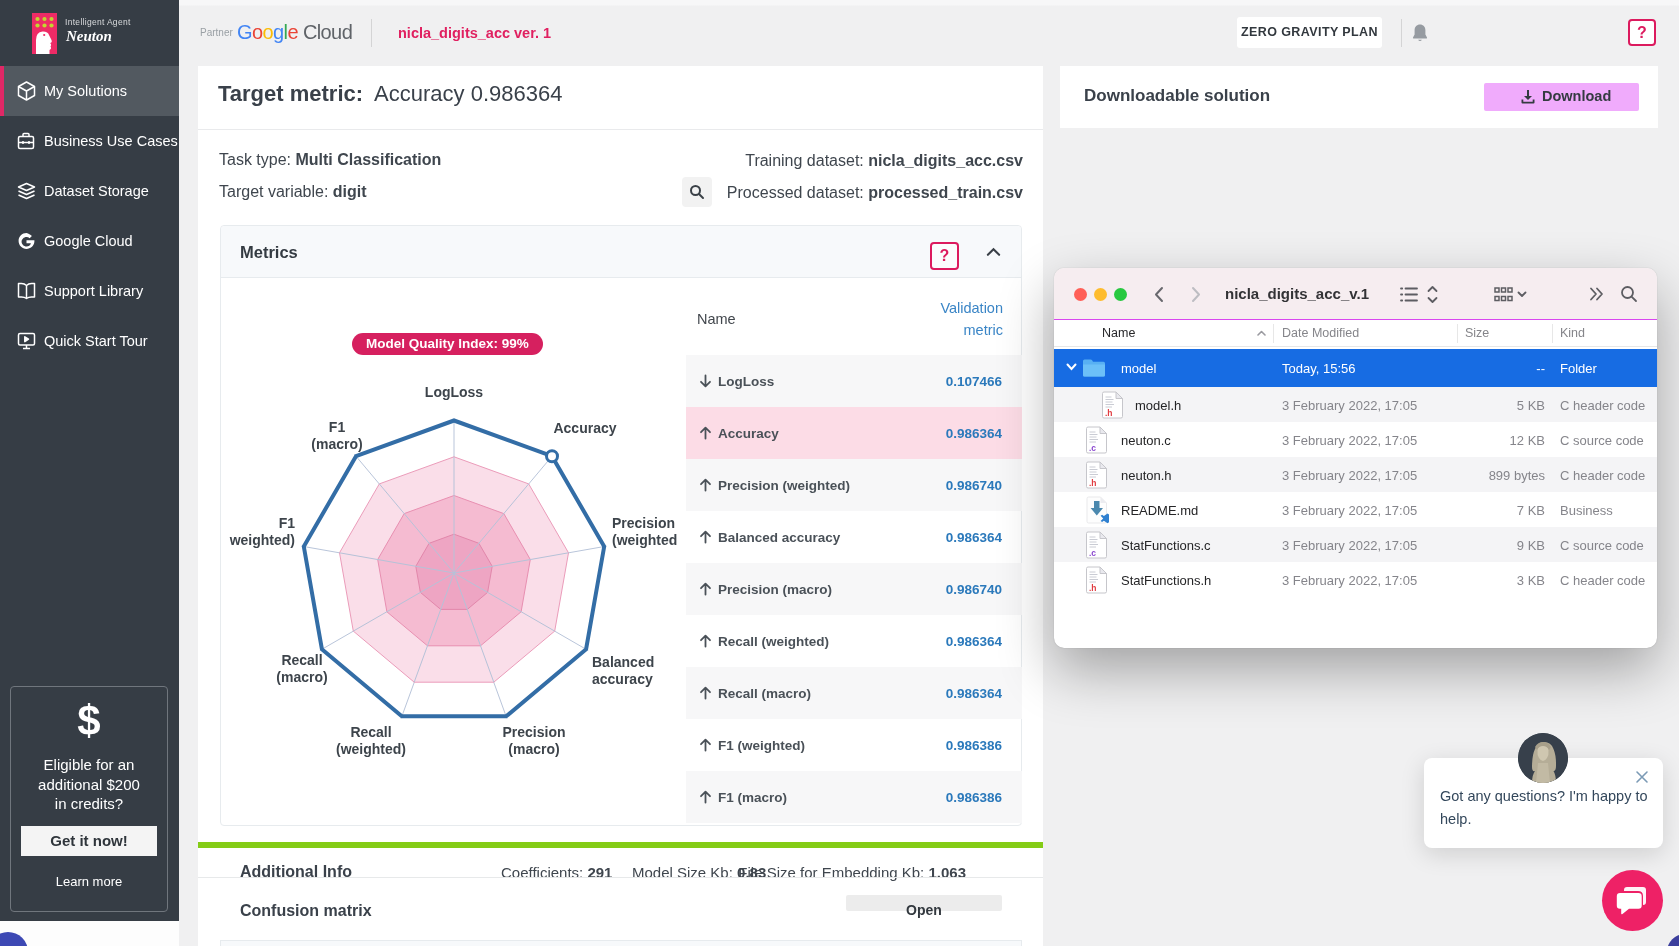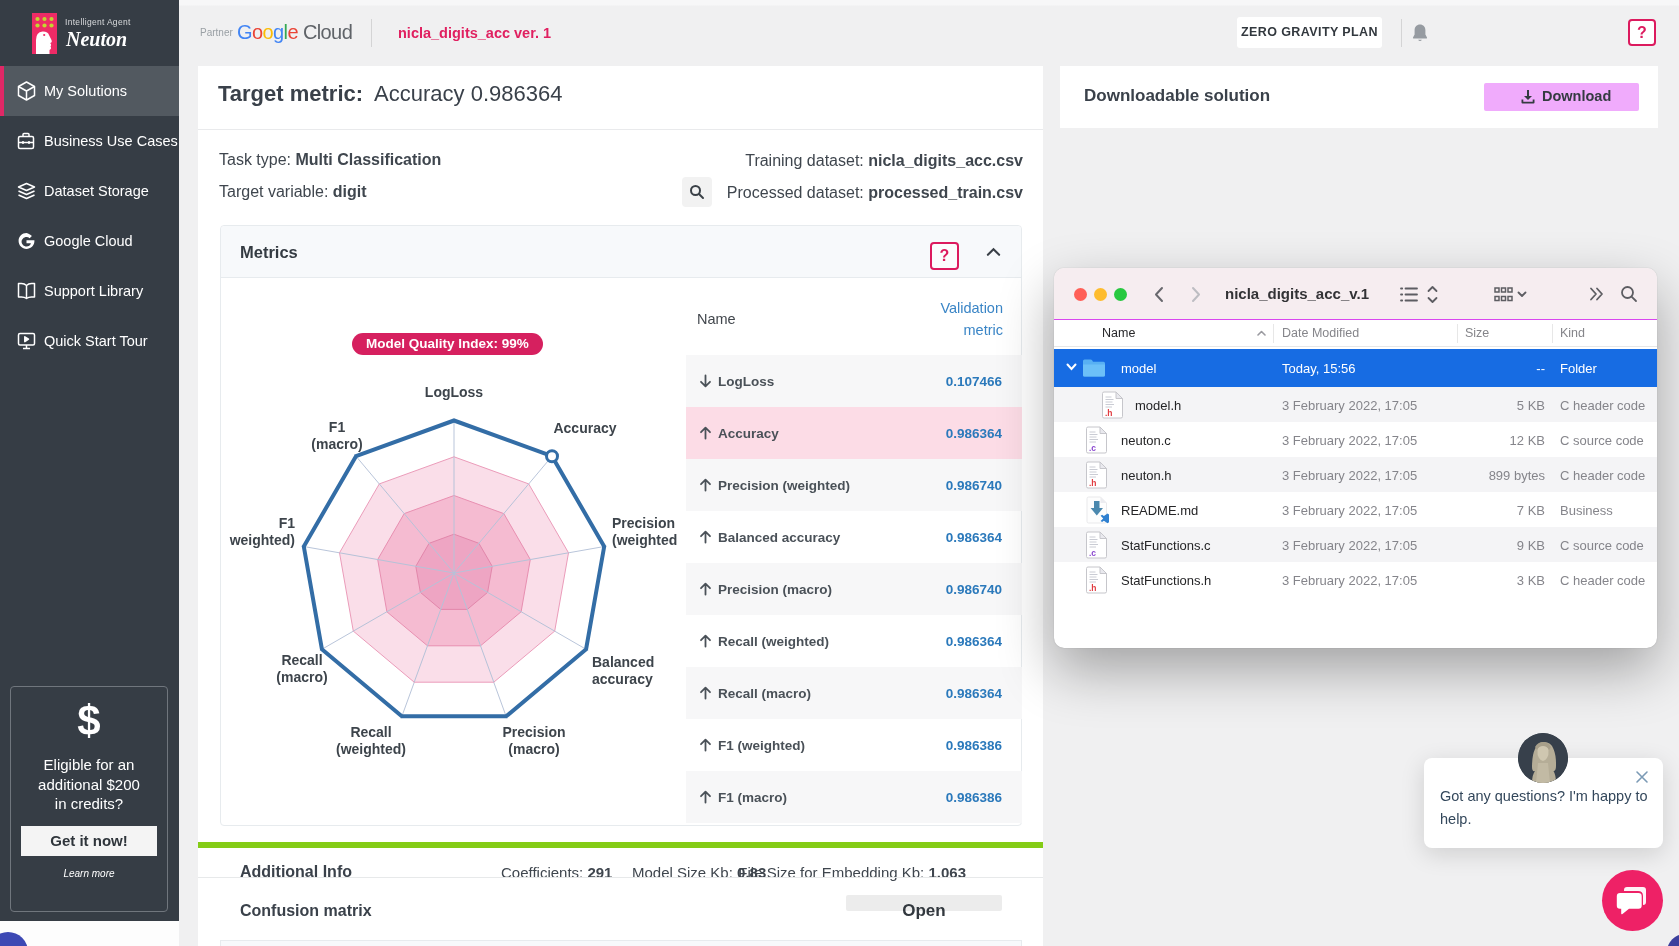--- a/index.html
+++ b/index.html
@@ -14,21 +14,21 @@
   .nav-item .lbl { position:absolute; left:44px; top:50%; transform:translateY(-50%); white-space:nowrap; }
   .nav-item svg { position:absolute; left:17px; top:50%; transform:translateY(-50%); }
   .nav-active { background:#525960; }
   #navbar-pink { left:0; top:66px; width:4px; height:50px; background:#e02866; z-index:5; }
 
   
   #promo { left:10px; top:686px; width:158px; height:226px; border:1px solid #70767d; border-radius:4px; color:#fff; text-align:center; }
   #promo .dollar { font-size:42px; font-weight:bold; margin-top:10px; }
   #promo .ptext { font-size:15px; line-height:19.5px; margin-top:10px; }
   #promo .pbtn { margin:12px auto 0; width:136px; height:30px; background:#f4f4f4; border-radius:0; color:#2f353b; font-weight:bold; font-size:15px; line-height:30px; }
-  #promo .plearn { margin-top:12px; font-size:10px;font-style:italic; }
+  #promo .plearn { margin-top:18px; font-size:13px; }
 
   
   #topbar { left:179px; top:0; width:1500px; height:66px; background:linear-gradient(#f7f7f8 0px, #f7f7f8 5px, #f0f0f1 6px); }
   .partner { left:21px; top:27px; font-size:10px; color:#9aa0a5; }
   .glogo { left:58px; top:21px; font-size:20px; letter-spacing:-0.6px; }
   .gdiv { left:192px; top:19px; width:1px; height:28px; background:#d4d4d5; }
   .projname { left:219px; top:25px; font-size:14.5px; font-weight:bold; color:#e02060; }
   .planbtn { left:1058px; top:17px; width:145px; height:31px; background:#fff; border-radius:3px; font-size:12.5px; font-weight:bold; color:#32383e; text-align:center; line-height:31px; letter-spacing:0.4px; }
   .topdiv { left:1222px; top:19px; width:1px; height:28px; background:#d4d4d5; }
   .qbox { left:1449px; top:19px; width:28px; height:27px; border:2px solid #dc1a5e; border-radius:4px; background:#fff; color:#dc1a5e; font-weight:bold; font-size:16px; text-align:center; line-height:23px; }
@@ -54,21 +54,21 @@
   .mrow .ar { position:absolute; left:13px; top:50%; transform:translateY(-50%); width:13px; height:14px; }
   .mrow .vl { position:absolute; right:20px; top:50%; transform:translateY(-50%); font-size:13.5px; font-weight:bold; color:#2b79bb; }
   .rg { background:#f7f7f8; }
   .rp { background:#fcdce6; }
   .thead-name { left:499px; top:245px; font-size:14.5px; color:#42474d; }
   .thead-vm { left:688px; top:231px; width:117px; text-align:right; font-size:14.5px; color:#3a85c6; line-height:22px; }
 
   
   .addrow { left:0px; top:760px; width:845px; height:51px; border-top:6px solid #84cc16;margin-top:16px; } .addrow .inforow { font-size:15px; }
   .confrow { left:0px; top:811px; width:845px; height:64px; border-top:1px solid #e7e9ea; }
-  .openbtn { left:648px; top:17px; width:156px; height:16px; background:#ececec; border-radius:2px; text-align:center; line-height:31px; font-size:17px; font-weight:bold; color:#32383e; }
+  .openbtn { left:648px; top:17px; width:156px; height:16px; background:#ececec; border-radius:2px; text-align:center; line-height:31px; font-size:14px; font-weight:bold; color:#32383e; }
   .botstrip { left:22px; top:874px; width:802px; height:6px; background:#f7f9fb; border:1px solid #e7ebee; border-bottom:none; }
 
   
   #rightcard { left:1060px; top:66px; width:598px; height:62px; background:#fff; }
   #rightcard .t { position:absolute; left:24px; top:20px; font-size:17px; font-weight:bold; color:#3a414a; }
   .dlbtn { left:424px; top:17px; width:155px; height:28px; background:#f0abfc; border-radius:2px; color:#343b41; font-size:14.5px; font-weight:bold; }
 
   
   #finder { left:1054px; top:268px; width:603px; height:380px; background:#fff; border-radius:10px; box-shadow:0 22px 55px rgba(0,0,0,0.33), 0 0 1px rgba(0,0,0,0.3); }
   #ftitle { left:0; top:0; width:603px; height:52px; background:#f6edf0; border-radius:10px 10px 0 0; border-bottom:1px solid #d946ef; }
@@ -103,21 +103,21 @@
         <circle cx="19.5" cy="6" r="2.1"></circle>
       <circle cx="5.5" cy="12.5" r="2.1"></circle>
         <circle cx="12.5" cy="12.5" r="2.1"></circle>
         <circle cx="19.5" cy="12.5" r="2.1"></circle>
     </g>
     <path fill="#fff" d="M4 41 L4 27 Q4 19 10.5 18.5 Q16 18.3 17 22 L19.5 27 Q20.5 29.5 18 30 Q20 31.5 18.5 33.5 Q20 35.5 17.5 37 L17.5 41 Z"></path>
     <circle cx="12.2" cy="22" r="1.1" fill="#ee2b66"></circle>
   </svg>
 </div>
 <div class="abs" style="left:65px;top:17px;font-size:8.5px;color:#dadcde;letter-spacing:0.3px;">Intelligent Agent</div>
-<div class="abs" style="left:66px;top:28px;font-size:20px;color:#fff;font-family:'Liberation Serif',serif;font-style:italic;font-weight:bold;">Neuton</div>
+<div class="abs" style="left:66px;top:28px;font-size:15px;color:#fff;font-family:'Liberation Serif',serif;font-style:italic;font-weight:bold;">Neuton</div>
 <div id="navbar-pink" class="abs"></div>
 <div class="abs nav-item nav-active" style="top:66px;">
   <svg width="19" height="20" viewBox="0 0 19 20" fill="none" stroke="#fff" stroke-width="1.5" stroke-linejoin="round">
       <path d="M9.5 1 L17.5 5.5 L17.5 14.5 L9.5 19 L1.5 14.5 L1.5 5.5 Z"></path>
       <path d="M1.5 5.5 L9.5 10 L17.5 5.5 M9.5 10 L9.5 19"></path>
     </svg>
   <span class="lbl">My Solutions</span>
   </div>
 <div class="abs nav-item" style="top:116px;">
   <svg width="18" height="18" viewBox="0 0 18 18" fill="none" stroke="#fff" stroke-width="1.5" stroke-linejoin="round">

